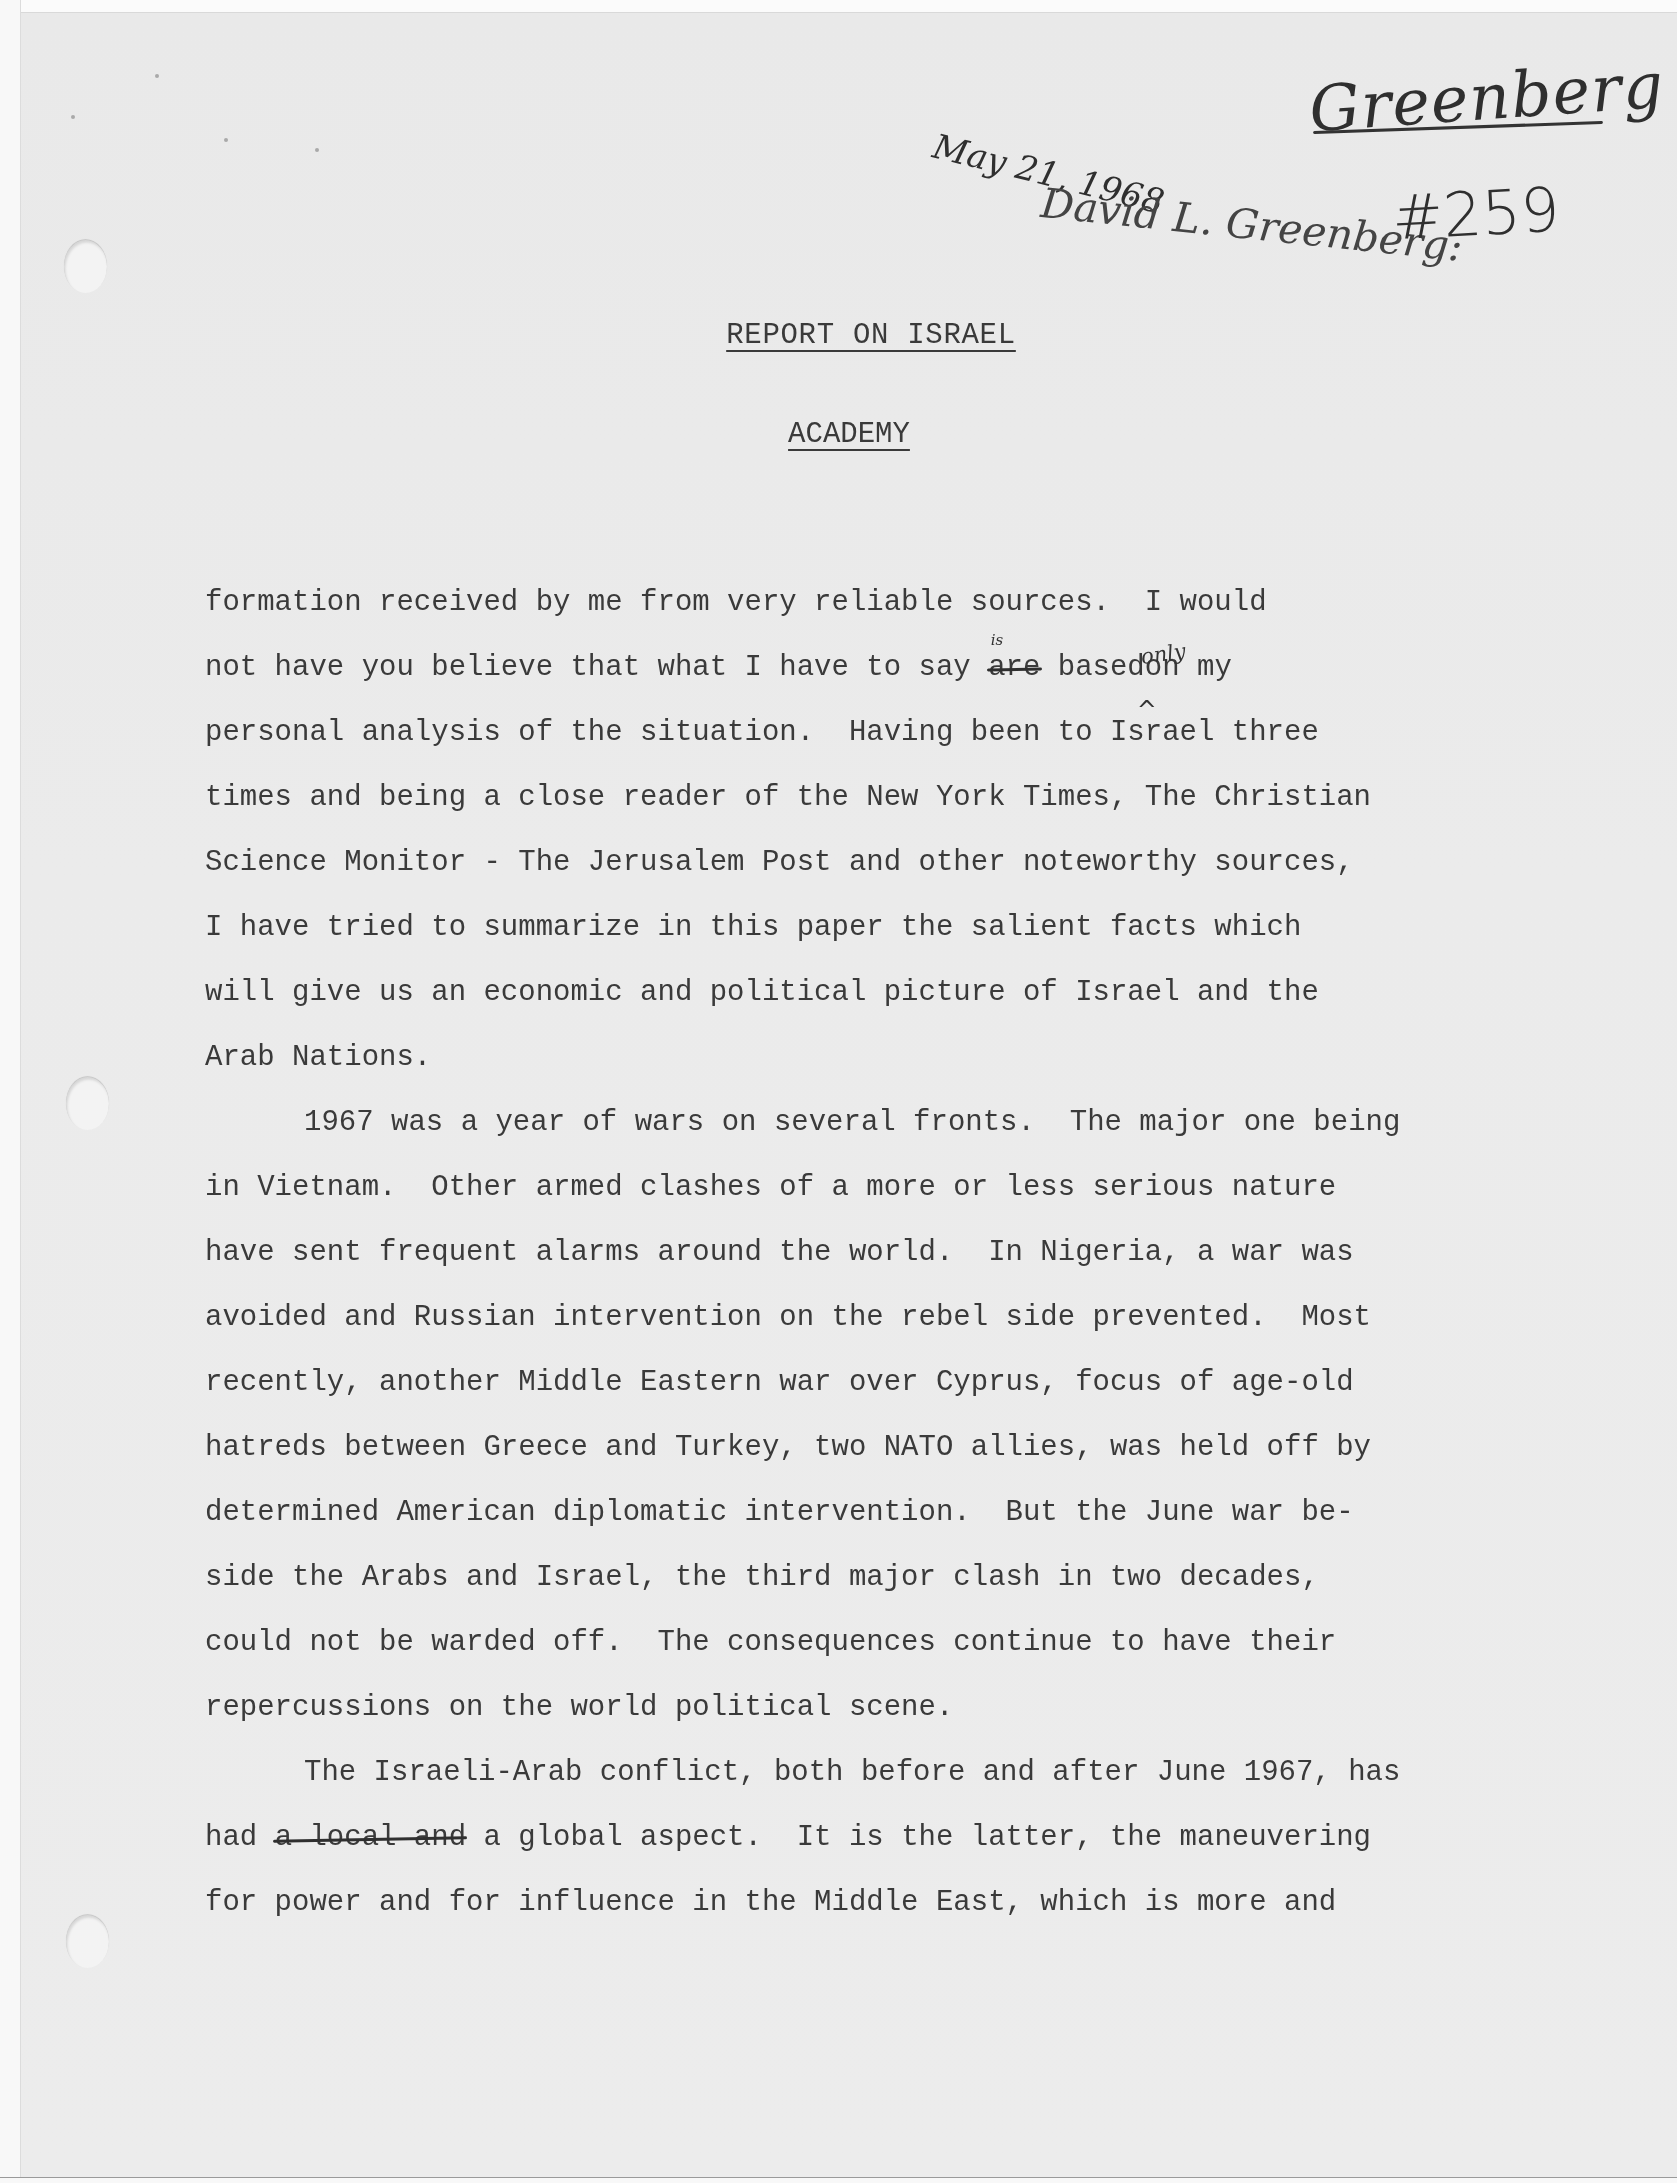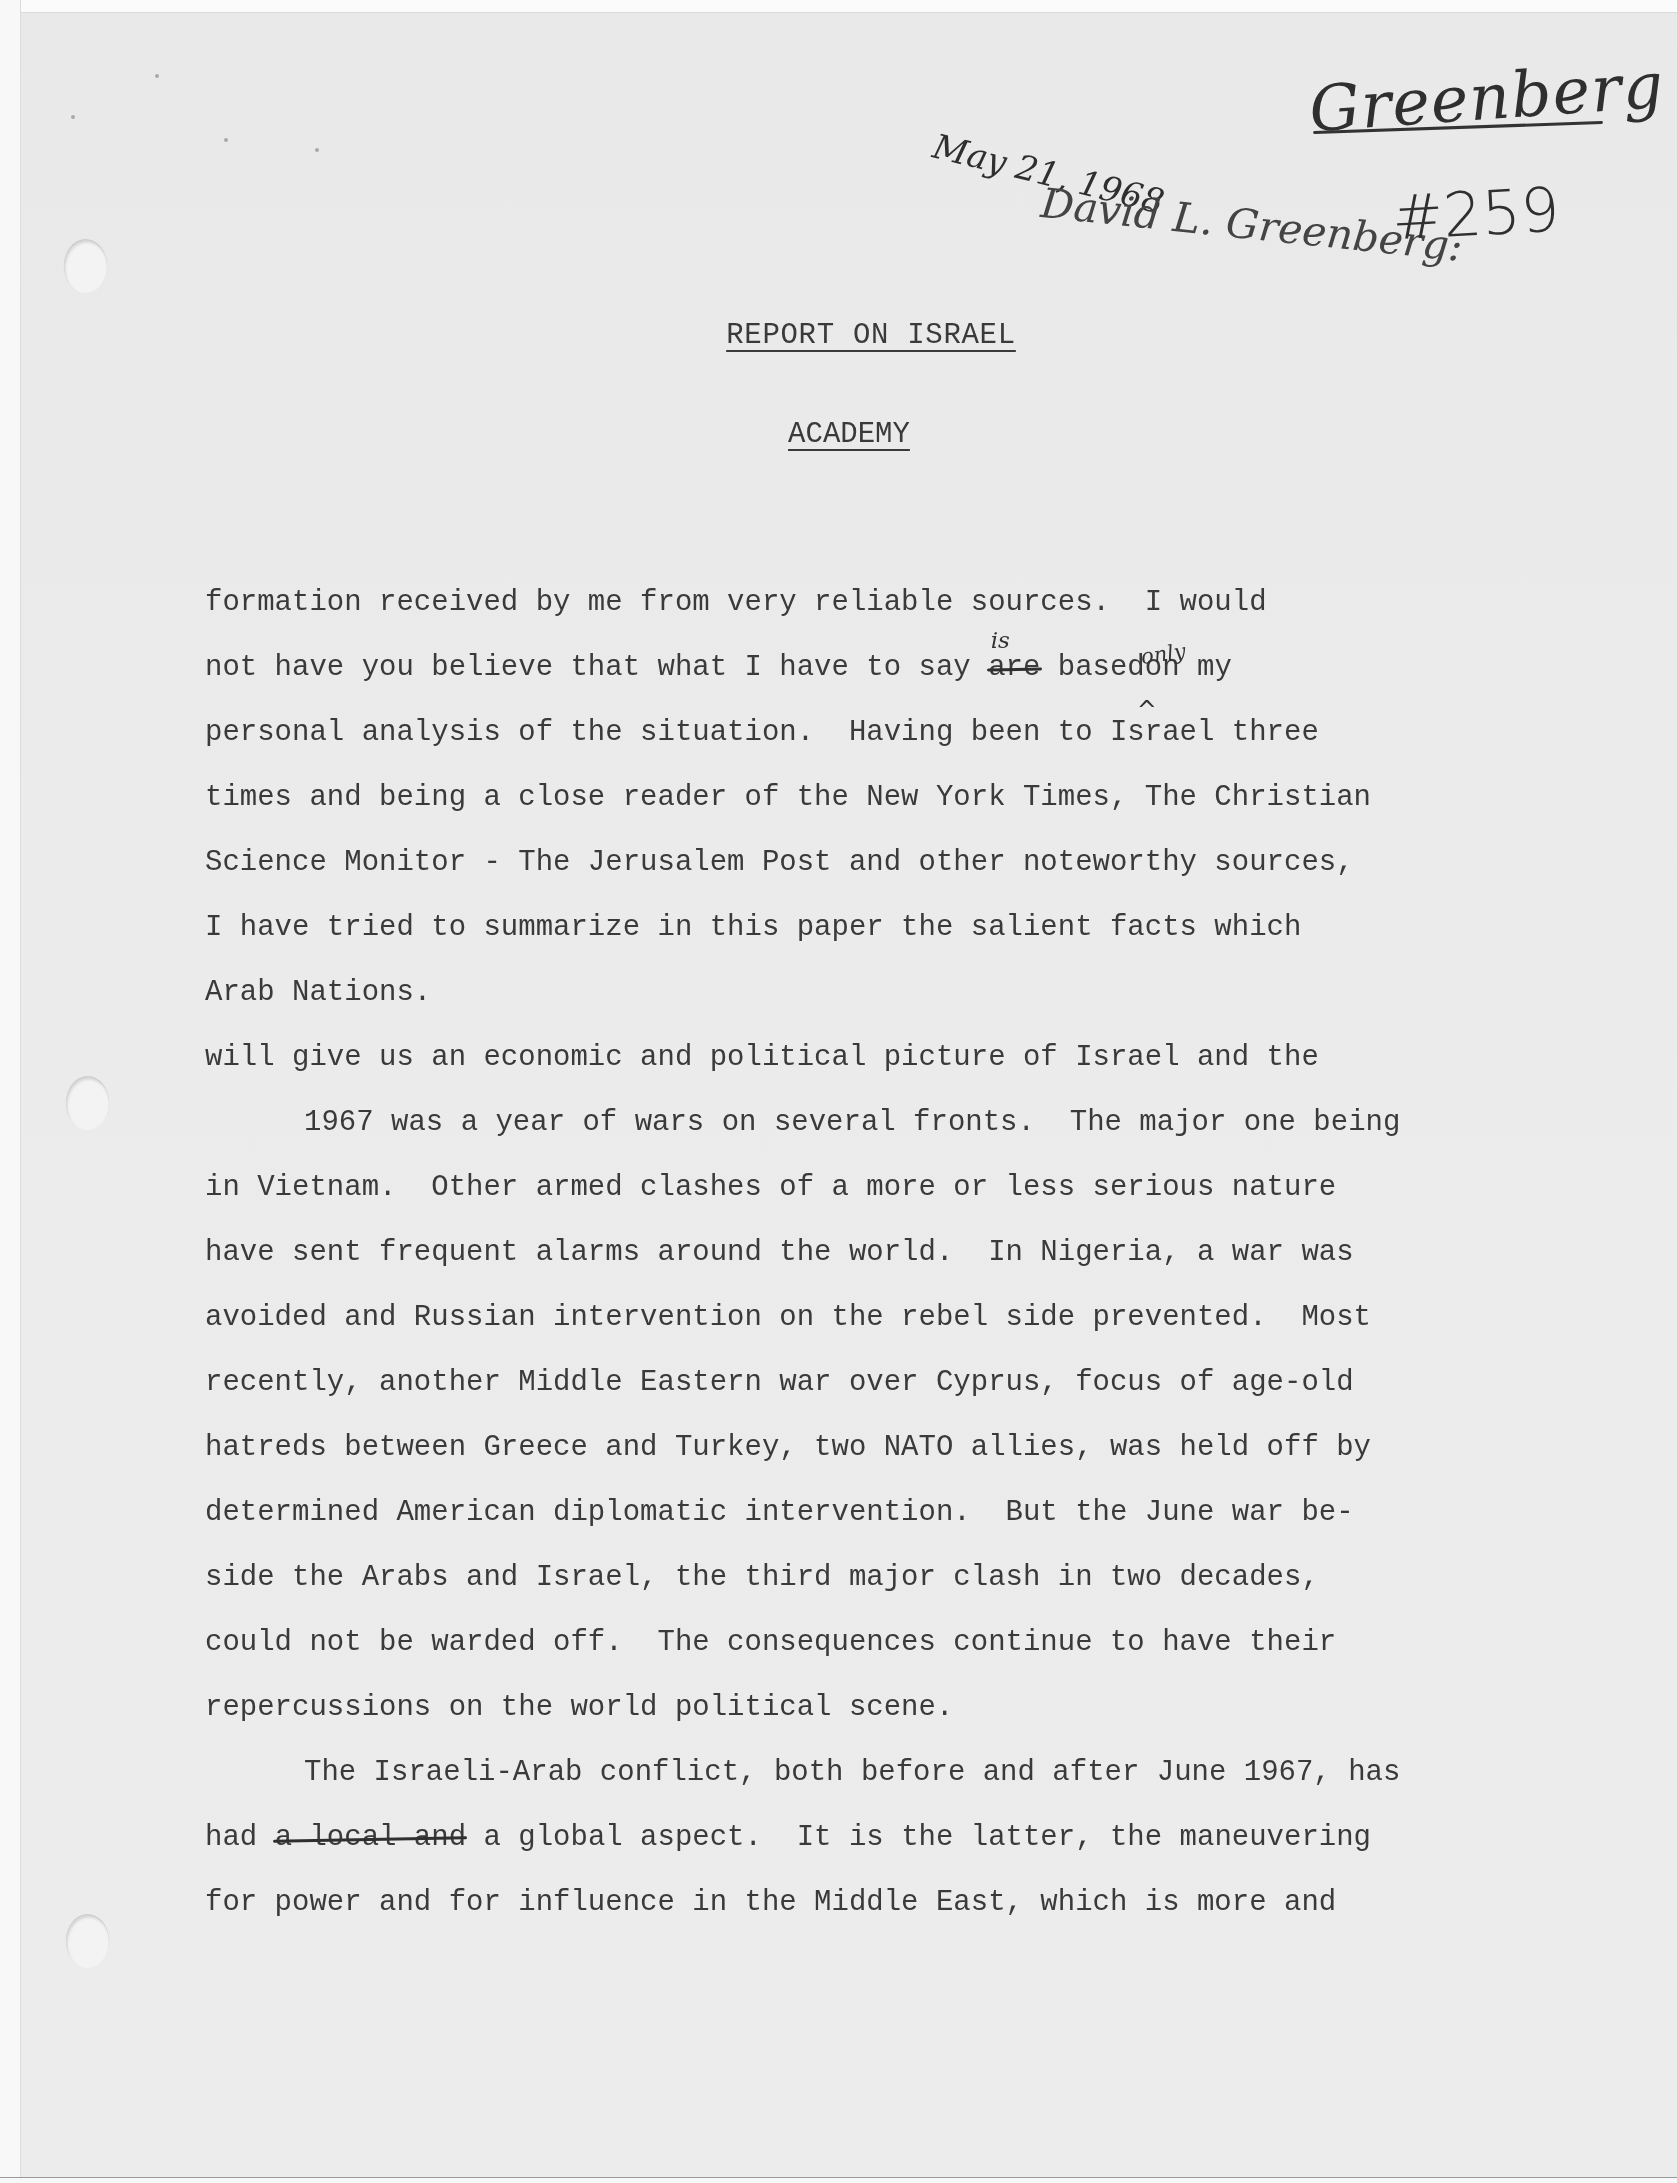--- a/index.html
+++ b/index.html
@@ -159,21 +159,21 @@
     border-radius: 2px;
     transform: rotate(-1deg);
   }
   .insert-above {
     position: relative;
   }
   .insert-above .ins {
     position: absolute;
     font-family: "DejaVu Serif", serif;
     font-style: italic;
-    font-size: 23px;
+    font-size: 15px;
     color: #333;
     top: -29px;
     left: 2.6px;
   }
   .caret {
     position: relative;
     display: inline-block;
     width: 0;
   }
   .caret .ins {
@@ -228,22 +228,22 @@
 </div>
 
 <div class="type body-text">
 
   <div class="line">formation received by me from very reliable sources.  I would</div>
   <div class="line"><span>not have you believe that what I have to say </span><span class="insert-above"><span class="ins">is</span><span class="strike">are</span></span><span> based</span><span class="caret"><span class="ins">only</span><span class="mark">^</span></span><span>on my</span></div>
   <div class="line">personal analysis of the situation.  Having been to Israel three</div>
   <div class="line">times and being a close reader of the New York Times, The Christian</div>
   <div class="line">Science Monitor - The Jerusalem Post and other noteworthy sources,</div>
   <div class="line">I have tried to summarize in this paper the salient facts which</div>
+  <div class="line">will give us an economic and political picture of Israel and the</div>
   <div class="line">Arab Nations.</div>
-  <div class="line">will give us an economic and political picture of Israel and the</div>
 
   <div class="line indent">1967 was a year of wars on several fronts.  The major one being</div>
   <div class="line">in Vietnam.  Other armed clashes of a more or less serious nature</div>
   <div class="line">have sent frequent alarms around the world.  In Nigeria, a war was</div>
   <div class="line">avoided and Russian intervention on the rebel side prevented.  Most</div>
   <div class="line">recently, another Middle Eastern war over Cyprus, focus of age-old</div>
   <div class="line">hatreds between Greece and Turkey, two NATO allies, was held off by</div>
   <div class="line">determined American diplomatic intervention.  But the June war be-</div>
   <div class="line">side the Arabs and Israel, the third major clash in two decades,</div>
   <div class="line">could not be warded off.  The consequences continue to have their</div>

